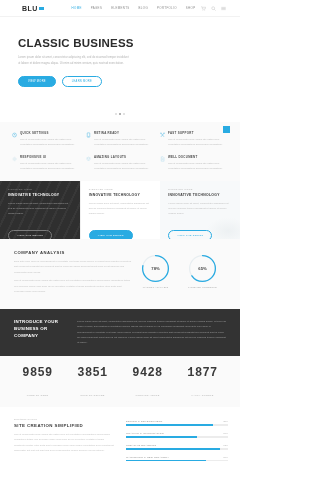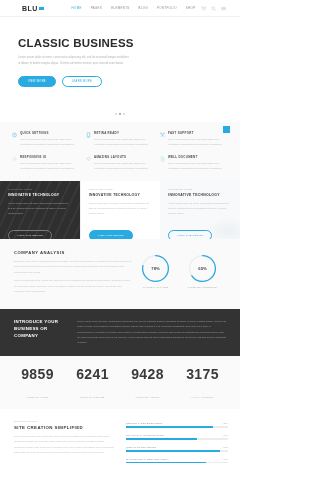--- a/index.html
+++ b/index.html
@@ -115,21 +115,21 @@
   .circ-lbl { font-size:2.4px; letter-spacing:.25px; text-transform:uppercase; color:#a8a8a8; }
 
   
   .cta { background:#333333; padding:10px 14px 11px 14px; display:flex; gap:11px; }
   .cta h3 { width:52px; flex:none; font-size:4.4px; font-weight:bold; line-height:1.55; letter-spacing:.3px; text-transform:uppercase; color:#ffffff; }
   .cta p { font-size:2.5px; line-height:2.05; color:#9d9d9d; }
 
   
   .stats { background:#fafafa; padding:10px 10px 11px 10px; display:flex; }
   .stat { flex:1; text-align:center; }
-  .stat .num { font-size:14px; font-weight:bold; letter-spacing:.4px; color:#3a3a3a; margin-bottom:14px; }
+  .stat .num { font-size:12px; font-weight:bold; letter-spacing:.4px; color:#3a3a3a; margin-bottom:14px;font-family:Liberation Mono, monospace; }
   .stat .lbl { font-size:2.3px; letter-spacing:.3px; text-transform:uppercase; color:#b0b0b0; }
 
   
   .skills { background:#ffffff; padding:11px 12px 0 14px; display:flex; gap:12px; }
   .sk-left { width:100px; flex:none; }
   .sk-sub { font-size:2.5px; color:#bdbdbd; margin-bottom:2px; }
   .sk-left h3 { font-size:4.4px; font-weight:bold; letter-spacing:.4px; text-transform:uppercase; color:#3a3a3a; margin-bottom:4px; }
   .sk-left p { font-size:2.5px; line-height:2.15; color:#c2c2c2; }
   .sk-right { flex:1; padding-top:2px; }
   .bar-row { margin-bottom:6px; }
@@ -316,29 +316,29 @@
     <h3>INTRODUCE YOUR BUSINESS OR COMPANY</h3>
     <p>Lorem ipsum dolor sit amet, consectetur adipiscing elit, sed do eiusmod tempor incididunt ut labore et dolore magna aliqua. Ut enim ad minim veniam, quis nostrud exercitation ullamco laboris nisi ut aliquip ex ea commodo consequat. Duis aute irure dolor in reprehenderit in voluptate velit esse cillum dolore eu fugiat nulla pariatur excepteur sint occaecat cupidatat non proident sunt in culpa qui officia deserunt mollit anim id est laborum. Lorem ipsum dolor sit amet consectetur adipiscing elit sed do eiusmod tempor incididunt ut labore.</p>
   </div>
 
   <div class="stats">
     <div class="stat">
       <div class="num">9859</div>
       <div class="lbl">LINES OF CODE</div>
     </div>
     <div class="stat">
-      <div class="num">6241</div>
+      <div class="num">3851</div>
       <div class="lbl">CUPS OF COFFEE</div>
     </div>
     <div class="stat">
       <div class="num">9428</div>
       <div class="lbl">WORKING HOURS</div>
     </div>
     <div class="stat">
-      <div class="num">3175</div>
+      <div class="num">1877</div>
       <div class="lbl">HAPPY CLIENTS</div>
     </div>
   </div>
 
   <div class="skills">
     <div class="sk-left">
       <div class="sk-sub">Everything you need</div>
       <h3>SITE CREATION SIMPLIFIED</h3>
       <p>Sed ut perspiciatis unde omnis iste natus error sit voluptatem accusantium doloremque laudantium totam rem aperiam eaque ipsa quae ab illo inventore veritatis et quasi architecto beatae vitae dicta sunt explicabo nemo enim ipsam voluptatem quia voluptas sit aspernatur aut odit aut fugit sed quia consequuntur magni dolores eos qui ratione.</p>
     </div>

